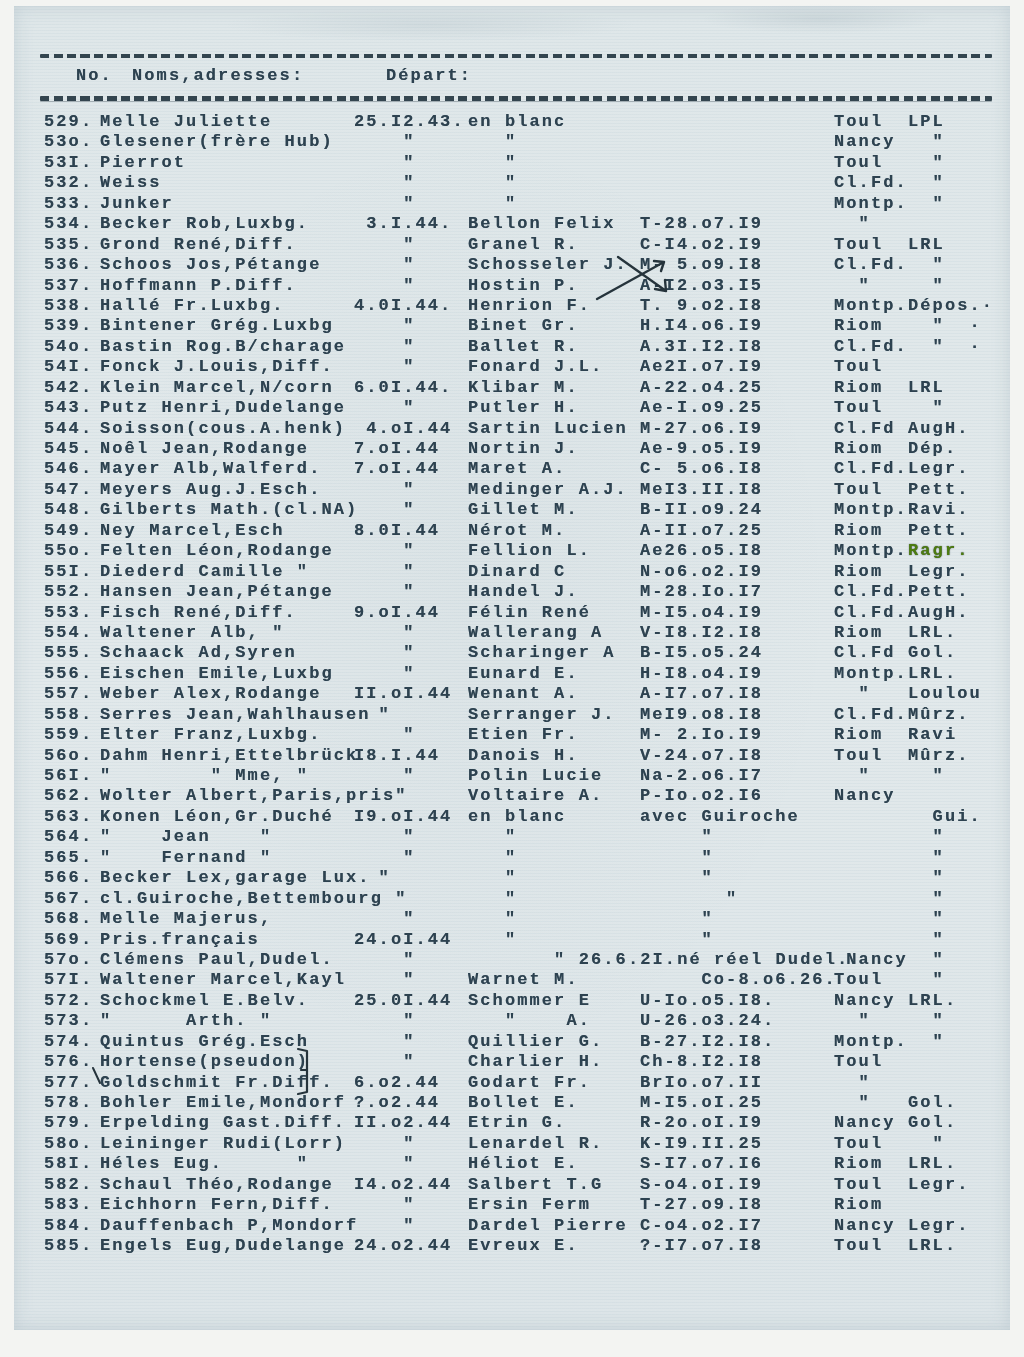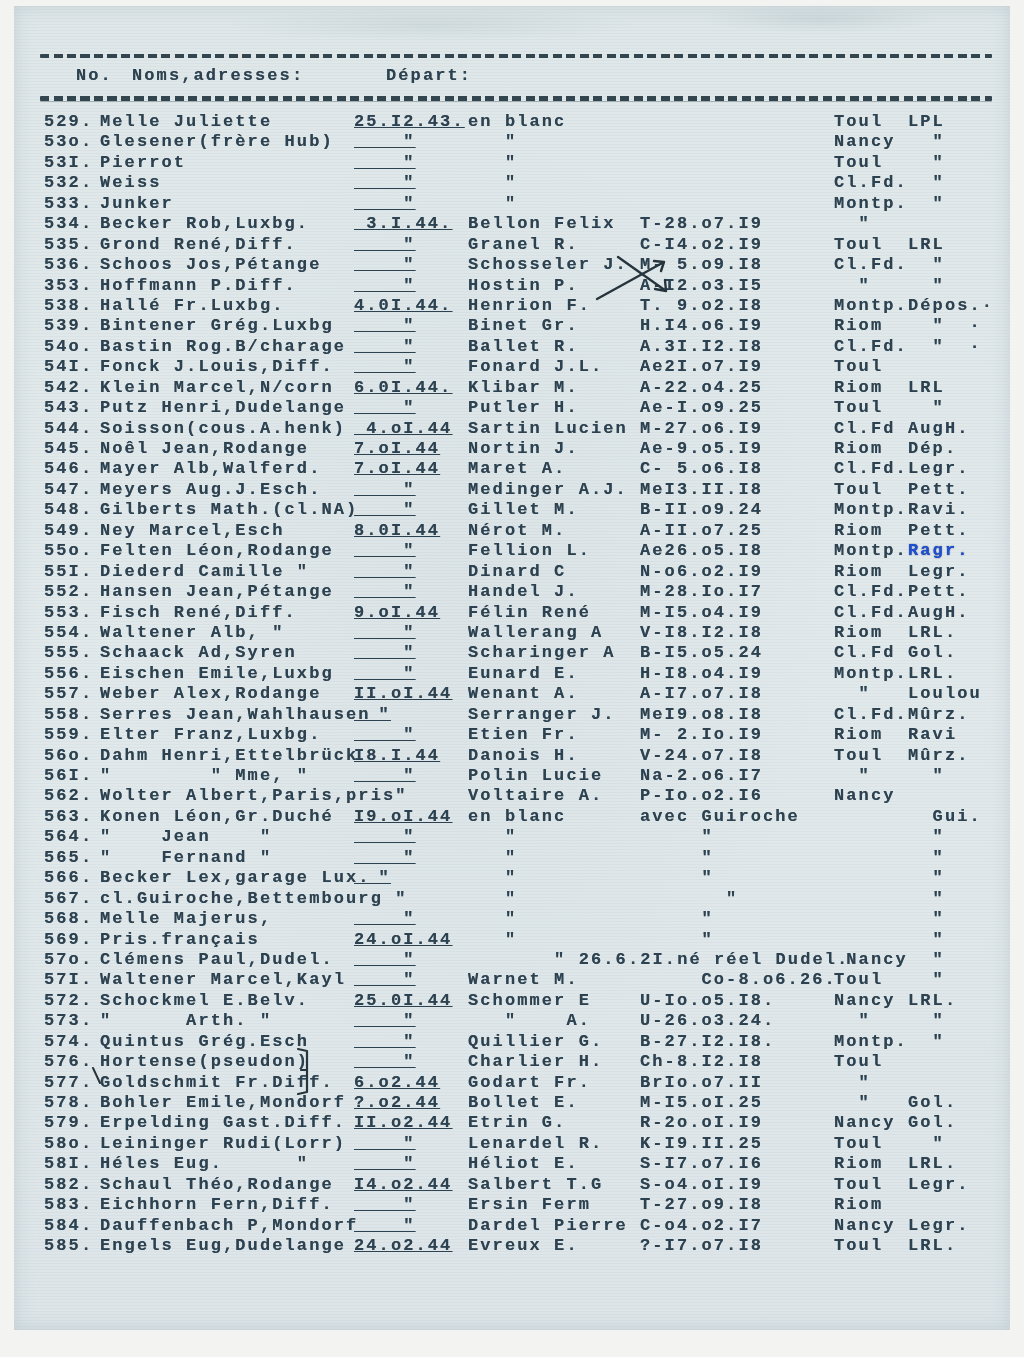--- a/index.html
+++ b/index.html
@@ -29,23 +29,23 @@
   .txt, .cell{
     position:absolute;top:0;white-space:pre;
     font-size:17px;line-height:20.45px;letter-spacing:2.1px;
     font-weight:bold;color:#2d4250;
     text-shadow:0 0 0.6px rgba(45,66,80,0.55);
   }
   .header-row{position:absolute;left:0;top:66px;width:1024px;height:22px;margin-left:32px;}
   .h-no{left:44px;} .h-name{left:100px;} .h-depart{left:354px;} .h-rest{left:468px;}
   #rows{position:absolute;left:0;top:112px;width:1024px;}
   .row{position:relative;height:20.45px;}
-  .col-no{left:44px;} .col-name{left:100px;} .col-depart{left:354px;text-decoration:underline;}
+  .col-no{left:44px;} .col-name{left:100px;} .col-depart{left:354px;}
   .col-fictif{left:468px;} .col-nais{left:640px;text-align:center;} .col-cachet{left:834px;} .col-client{left:908px;}
-  .strong{color:#1d4ed8;text-shadow:0 0 1.2px rgba(29,46,56,0.9);}
+  .strong{color:#4d7c0f;text-shadow:0 0 1.2px rgba(29,46,56,0.9);}
   svg.anno{position:absolute;left:0;top:0;pointer-events:none;}
 </style>
 </head>
 <body>
 
 <div class="paper"></div>
 <div class="ghost g1"></div>
 <div class="ghost g2"></div>
 <div class="ghost g3"></div>
 
@@ -126,21 +126,21 @@
     <div class="row">
       <span class="cell col-no">536.</span>
       <span class="cell col-name">Schoos Jos,Pétange</span>
       <span class="cell col-depart">    "</span>
       <span class="cell col-fictif">Schosseler J.</span>
       <span class="cell col-nais">M- 5.o9.I8</span>
       <span class="cell col-cachet">Cl.Fd.</span>
       <span class="cell col-client">  "</span>
     </div>
     <div class="row">
-      <span class="cell col-no">353.</span>
+      <span class="cell col-no">537.</span>
       <span class="cell col-name">Hoffmann P.Diff.</span>
       <span class="cell col-depart">    "</span>
       <span class="cell col-fictif">Hostin P.</span>
       <span class="cell col-nais">A-I2.o3.I5</span>
       <span class="cell col-cachet">  "</span>
       <span class="cell col-client">  "</span>
     </div>
     <div class="row">
       <span class="cell col-no">538.</span>
       <span class="cell col-name">Hallé Fr.Luxbg.</span>

